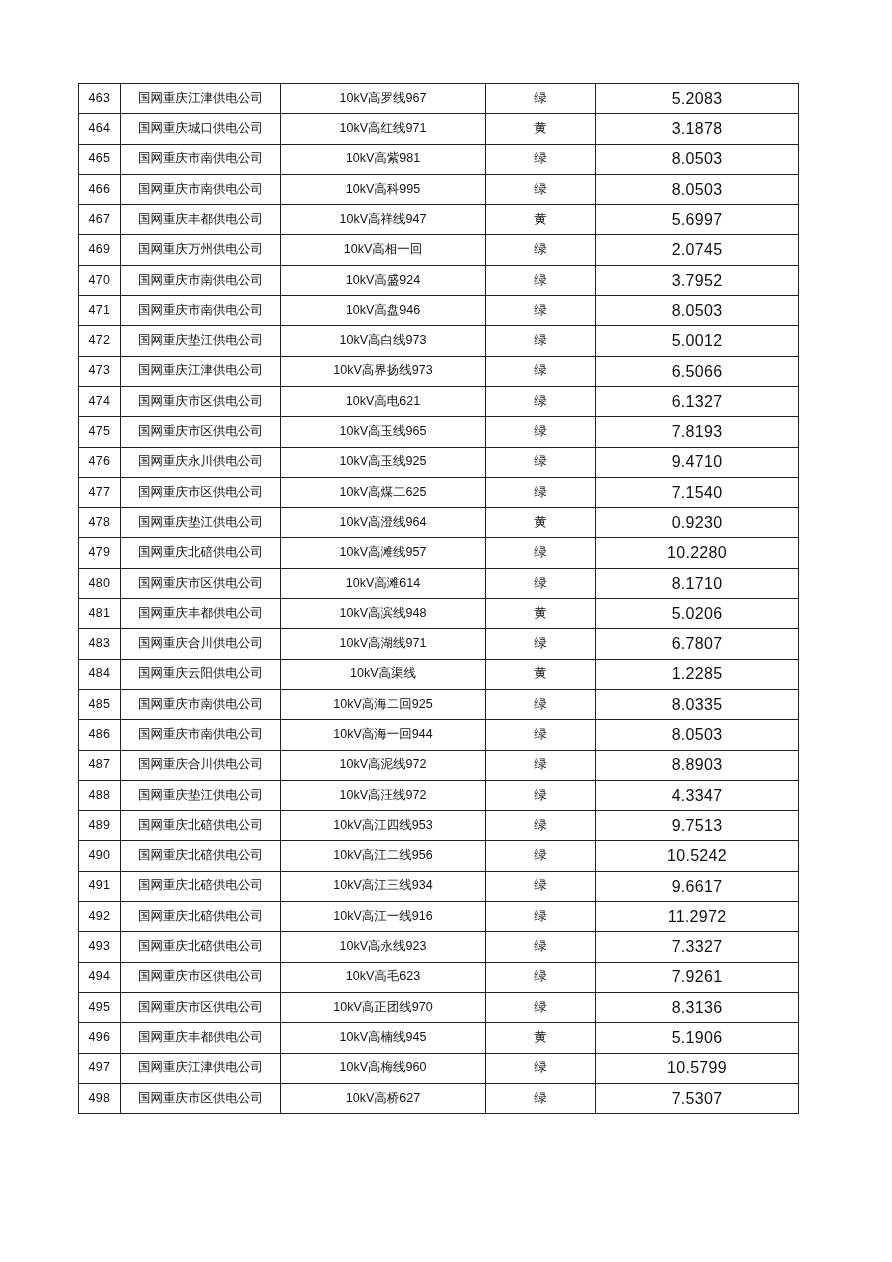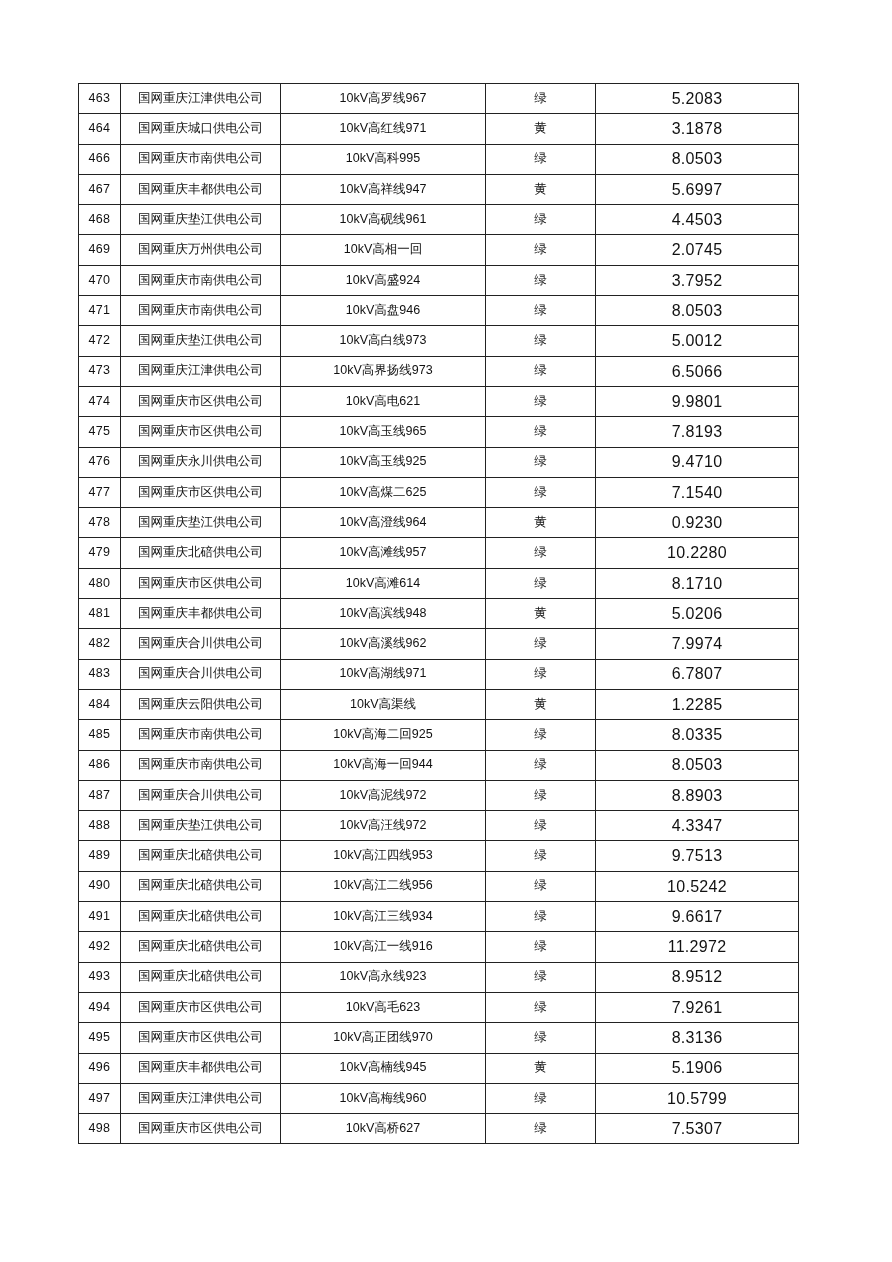--- a/index.html
+++ b/index.html
@@ -75,41 +75,41 @@
           <td class="cell-value">5.2083</td>
         </tr>
         <tr>
           <td class="cell-no">464</td>
           <td class="cell-company">国网重庆城口供电公司</td>
           <td class="cell-line">10kV高红线971</td>
           <td class="cell-status">黄</td>
           <td class="cell-value">3.1878</td>
         </tr>
         <tr>
+          <td class="cell-no">465</td>
+          <td class="cell-company">国网重庆市南供电公司</td>
+          <td class="cell-line">10kV高紫981</td>
+          <td class="cell-status">绿</td>
+          <td class="cell-value">8.0503</td>
+        </tr>
+        <tr>
           <td class="cell-no">466</td>
           <td class="cell-company">国网重庆市南供电公司</td>
           <td class="cell-line">10kV高科995</td>
           <td class="cell-status">绿</td>
           <td class="cell-value">8.0503</td>
         </tr>
         <tr>
           <td class="cell-no">467</td>
           <td class="cell-company">国网重庆丰都供电公司</td>
           <td class="cell-line">10kV高祥线947</td>
           <td class="cell-status">黄</td>
           <td class="cell-value">5.6997</td>
         </tr>
         <tr>
-          <td class="cell-no">468</td>
-          <td class="cell-company">国网重庆垫江供电公司</td>
-          <td class="cell-line">10kV高砚线961</td>
-          <td class="cell-status">绿</td>
-          <td class="cell-value">4.4503</td>
-        </tr>
-        <tr>
           <td class="cell-no">469</td>
           <td class="cell-company">国网重庆万州供电公司</td>
           <td class="cell-line">10kV高相一回</td>
           <td class="cell-status">绿</td>
           <td class="cell-value">2.0745</td>
         </tr>
         <tr>
           <td class="cell-no">470</td>
           <td class="cell-company">国网重庆市南供电公司</td>
           <td class="cell-line">10kV高盛924</td>
@@ -135,21 +135,21 @@
           <td class="cell-company">国网重庆江津供电公司</td>
           <td class="cell-line">10kV高界扬线973</td>
           <td class="cell-status">绿</td>
           <td class="cell-value">6.5066</td>
         </tr>
         <tr>
           <td class="cell-no">474</td>
           <td class="cell-company">国网重庆市区供电公司</td>
           <td class="cell-line">10kV高电621</td>
           <td class="cell-status">绿</td>
-          <td class="cell-value">9.9801</td>
+          <td class="cell-value">6.1327</td>
         </tr>
         <tr>
           <td class="cell-no">475</td>
           <td class="cell-company">国网重庆市区供电公司</td>
           <td class="cell-line">10kV高玉线965</td>
           <td class="cell-status">绿</td>
           <td class="cell-value">7.8193</td>
         </tr>
         <tr>
           <td class="cell-no">476</td>
@@ -187,27 +187,20 @@
           <td class="cell-value">8.1710</td>
         </tr>
         <tr>
           <td class="cell-no">481</td>
           <td class="cell-company">国网重庆丰都供电公司</td>
           <td class="cell-line">10kV高滨线948</td>
           <td class="cell-status">黄</td>
           <td class="cell-value">5.0206</td>
         </tr>
         <tr>
-          <td class="cell-no">482</td>
-          <td class="cell-company">国网重庆合川供电公司</td>
-          <td class="cell-line">10kV高溪线962</td>
-          <td class="cell-status">绿</td>
-          <td class="cell-value">7.9974</td>
-        </tr>
-        <tr>
           <td class="cell-no">483</td>
           <td class="cell-company">国网重庆合川供电公司</td>
           <td class="cell-line">10kV高湖线971</td>
           <td class="cell-status">绿</td>
           <td class="cell-value">6.7807</td>
         </tr>
         <tr>
           <td class="cell-no">484</td>
           <td class="cell-company">国网重庆云阳供电公司</td>
           <td class="cell-line">10kV高渠线</td>
@@ -268,21 +261,21 @@
           <td class="cell-company">国网重庆北碚供电公司</td>
           <td class="cell-line">10kV高江一线916</td>
           <td class="cell-status">绿</td>
           <td class="cell-value">11.2972</td>
         </tr>
         <tr>
           <td class="cell-no">493</td>
           <td class="cell-company">国网重庆北碚供电公司</td>
           <td class="cell-line">10kV高永线923</td>
           <td class="cell-status">绿</td>
-          <td class="cell-value">8.9512</td>
+          <td class="cell-value">7.3327</td>
         </tr>
         <tr>
           <td class="cell-no">494</td>
           <td class="cell-company">国网重庆市区供电公司</td>
           <td class="cell-line">10kV高毛623</td>
           <td class="cell-status">绿</td>
           <td class="cell-value">7.9261</td>
         </tr>
         <tr>
           <td class="cell-no">495</td>

